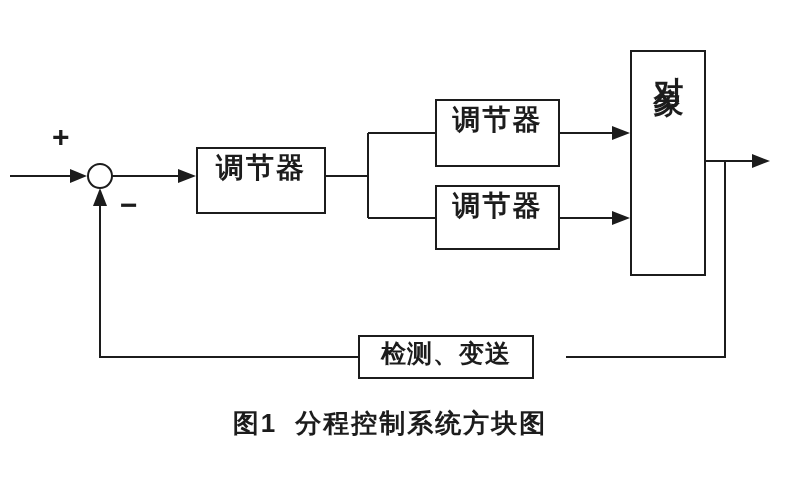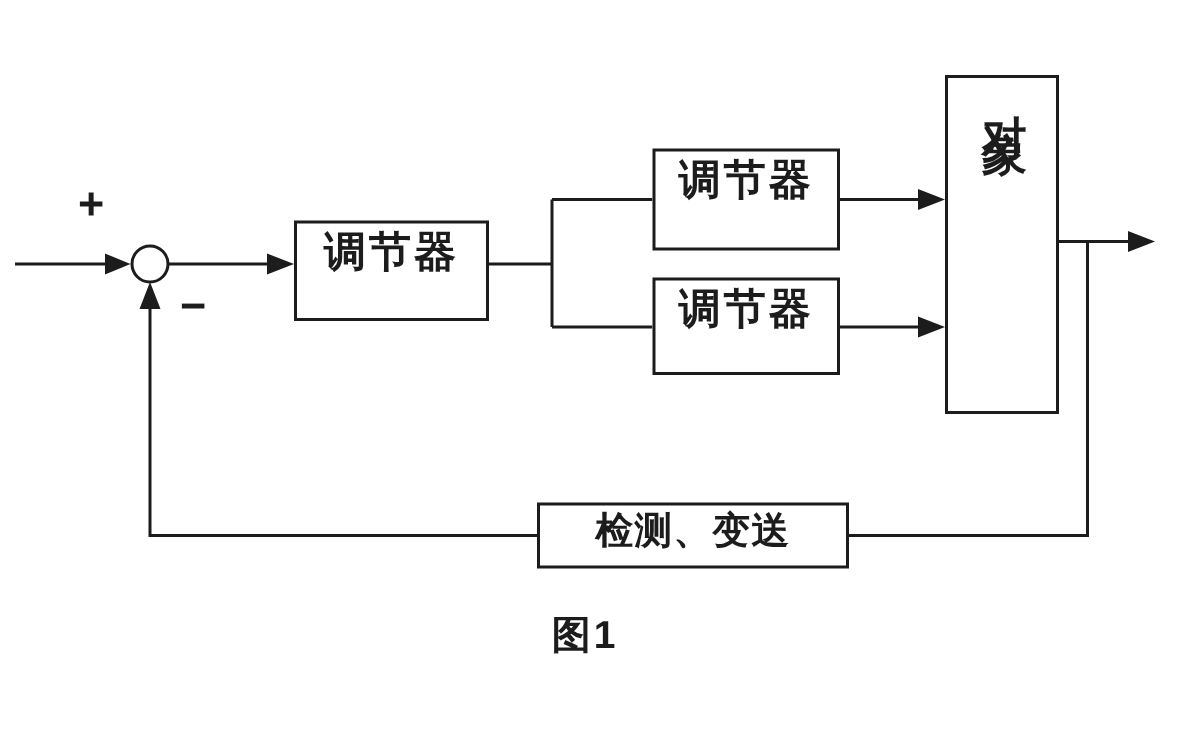--- a/index.html
+++ b/index.html
@@ -131,21 +131,22 @@
   </div>
 
   <div class="block" style="left:435px;top:185px;width:125px;height:65px;">
     <span class="blabel">调节器</span>
   </div>
 
   <div class="block" style="left:630px;top:50px;width:76px;height:226px;">
     <span class="blabel vertical">对象</span>
   </div>
 
-  <div class="block" style="left:358px;top:335px;width:208px;height:44px;">
+  <div class="block" style="left:358px;top:335px;width:176px;height:44px;">
     <span class="blabel small">检测、变送</span>
   </div>
 
   <div class="caption">
     <span>图1</span>
+    <span>分程控制系统方块图</span>
   </div>
 
 </div>
 
 </body></html>

